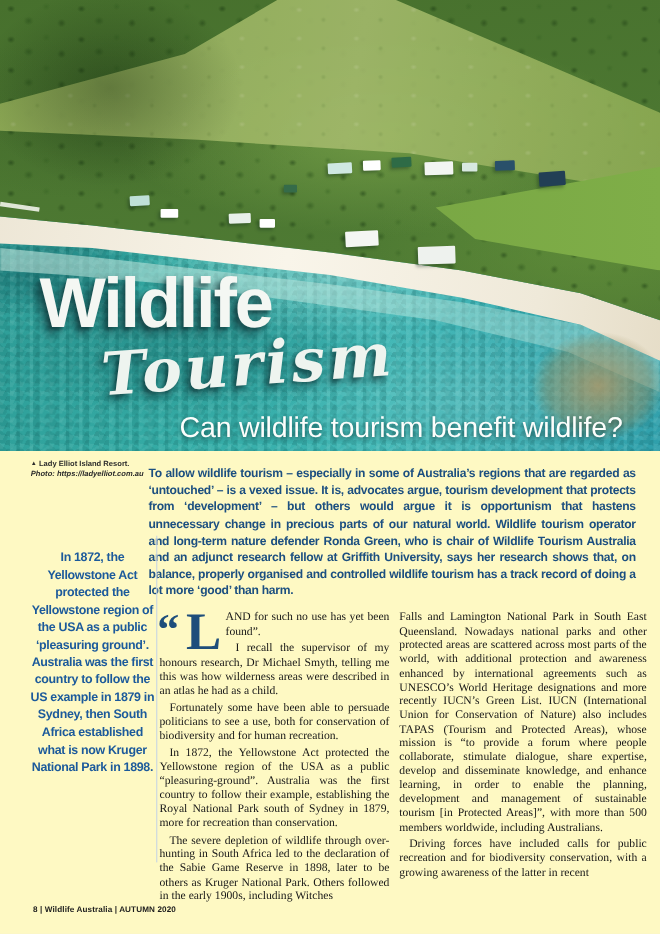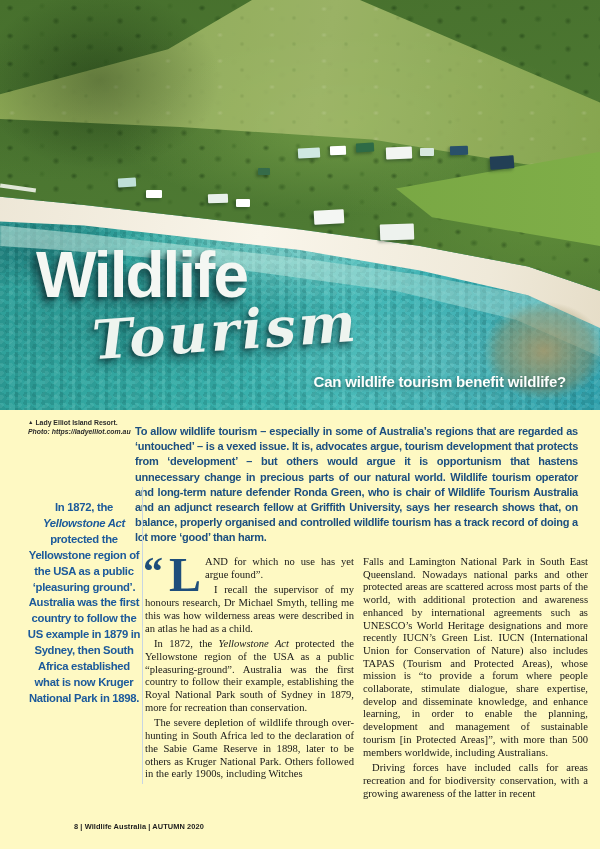--- a/index.html
+++ b/index.html
@@ -55,21 +55,21 @@
   .reef{position:absolute;right:-24px;bottom:-6px;width:160px;height:130px;
     background:radial-gradient(closest-side,rgba(172,152,104,.85),rgba(150,138,92,.4) 58%,transparent 76%);}
   .jetty{position:absolute;left:0;top:186px;width:36px;height:4px;background:rgba(250,250,245,.85);transform:rotate(8deg);}
   .bld{position:absolute;border-radius:1px;box-shadow:-2px 2px 3px rgba(15,40,25,.35);}
   
   .title-main{position:absolute;left:36px;top:238px;font-size:64px;font-weight:bold;letter-spacing:-2px;
     color:#f4f7f3;text-shadow:-5px 6px 9px rgba(10,36,40,.62),-2px 3px 3px rgba(10,36,40,.38);}
   .title-script{position:absolute;left:92px;top:299px;font-family:"DejaVu Serif",serif;font-style:italic;font-weight:bold;
     font-size:54px;letter-spacing:3px;transform:rotate(-4deg);color:#eef4ef;
     text-shadow:-4px 5px 8px rgba(10,36,40,.55),-2px 2px 3px rgba(10,36,40,.35);}
-  .subtitle{position:absolute;right:34px;top:373px;font-size:15px;font-weight:bold;color:#fcfefc;
+  .subtitle{position:absolute;right:34px;top:373px;font-size:26px;font-weight:normal;color:#fcfefc;
     text-shadow:0 2px 4px rgba(0,30,30,.55);letter-spacing:-.2px;}
   
   .credit{position:absolute;left:28px;top:418px;width:112px;font-size:6.9px;line-height:8.6px;
     font-weight:bold;color:#2b2b2b;}
   .credit .photoline{font-style:italic;}
   .credit .marker{font-size:5.5px;vertical-align:1px;}
   
   .standfirst{position:absolute;left:135px;top:424px;width:443px;font-size:11px;line-height:15.2px;
     font-weight:bold;letter-spacing:-.25px;color:#1c4f80;text-align:justify;}
   
@@ -81,23 +81,23 @@
     line-height:12.7px;color:#171717;text-align:justify;}
   .col-left{left:145px;width:209px;}
   .col-right{left:363px;width:225px;font-family:Liberation Serif, serif;}
   .col p{margin:0;}
   .col p + p{margin-top:3px;text-indent:9px;}
   .openq{float:left;width:56px;height:40px;position:relative;margin-right:4px;}
   .qmark{position:absolute;left:-2px;top:-4px;font-family:"Liberation Serif",serif;font-weight:bold;
     font-size:40px;line-height:40px;color:#1e4e7b;letter-spacing:-4px;}
   .dcap{position:absolute;left:24px;top:-3px;font-family:"Liberation Serif",serif;font-weight:bold;
     font-size:48px;line-height:44px;color:#1e4e7b;}
-  .ital{font-style:italic;}
+  .ital{}
   
-  .footer{position:absolute;left:30px;top:822px;font-size:7.4px;font-weight:bold;color:#1d1d1d;letter-spacing:.1px;margin-left:44px;}
+  .footer{position:absolute;left:30px;top:822px;font-size:7.4px;font-weight:bold;color:#1d1d1d;letter-spacing:.1px;}
 </style>
 </head>
 <body>
 
 <div class="page">
 
   <div class="hero">
     <div class="water"></div>
     <div class="shallow"></div>
     <div class="beach"></div>
@@ -137,27 +137,28 @@
   <div class="standfirst"><span>To allow wildlife tourism – especially in some of Australia’s regions that are regarded as ‘untouched’ – is a vexed issue. It is, advocates argue, tourism development that protects from ‘development’ – but others would argue it is opportunism that hastens unnecessary change in precious parts of our natural world. Wildlife tourism operator and long-term nature defender </span><span style="font-weight:bold;">Ronda Green</span><span>, who is chair of Wildlife Tourism Australia and an adjunct research fellow at Griffith University, says her research shows that, on balance, properly organised and controlled wildlife tourism has a track record of doing a lot more ‘good’ than harm.</span></div>
 
   <div class="pullquote"><span>In 1872, the </span><span class="ital">Yellowstone Act</span><span> protected the Yellowstone region of the USA as a public ‘pleasuring ground’. Australia was the first country to follow the US example in 1879 in Sydney, then South Africa established what is now Kruger National Park in 1898.</span></div>
   <div class="vrule"></div>
 
   <div class="col col-left">
     <p>
       <span class="openq">
         <span class="qmark">“</span>
         <span class="dcap">L</span>
-      </span><span>AND for which no use has yet argue found”.</span>
+      </span><span>AND for such no use has yet been found”.</span>
     </p>
     <p>I recall the supervisor of my honours research, Dr Michael Smyth, telling me this was how wilderness areas were described in an atlas he had as a child.</p>
+    <p>Fortunately some have been able to persuade politicians to see a use, both for conservation of biodiversity and for human recreation.</p>
     <p><span>In 1872, the </span><span class="ital">Yellowstone Act</span><span> protected the Yellowstone region of the USA as a public “pleasuring-ground”. Australia was the first country to follow their example, establishing the Royal National Park south of Sydney in 1879, more for recreation than conservation.</span></p>
     <p>The severe depletion of wildlife through over-hunting in South Africa led to the declaration of the Sabie Game Reserve in 1898, later to be others as Kruger National Park. Others followed in the early 1900s, including Witches</p>
   </div>
 
   <div class="col col-right">
     <p>Falls and Lamington National Park in South East Queensland. Nowadays national parks and other protected areas are scattered across most parts of the world, with additional protection and awareness enhanced by international agreements such as UNESCO’s World Heritage designations and more recently IUCN’s Green List. IUCN (International Union for Conservation of Nature) also includes TAPAS (Tourism and Protected Areas), whose mission is “to provide a forum where people collaborate, stimulate dialogue, share expertise, develop and disseminate knowledge, and enhance learning, in order to enable the planning, development and management of sustainable tourism [in Protected Areas]”, with more than 500 members worldwide, including Australians.</p>
-    <p>Driving forces have included calls for areas recreation and for biodiversity conservation, with a growing awareness of the latter in recent</p>
+    <p>Driving forces have included calls for public recreation and for biodiversity conservation, with a growing awareness of the latter in recent</p>
   </div>
 
   <div class="footer">8 | Wildlife Australia | AUTUMN 2020</div>
 
 </div>
 
 </body></html>

